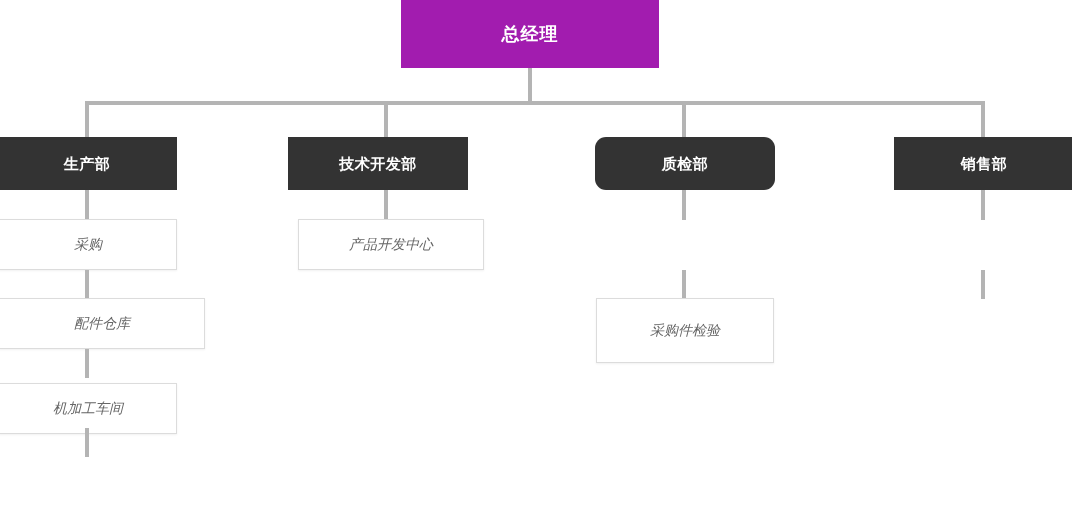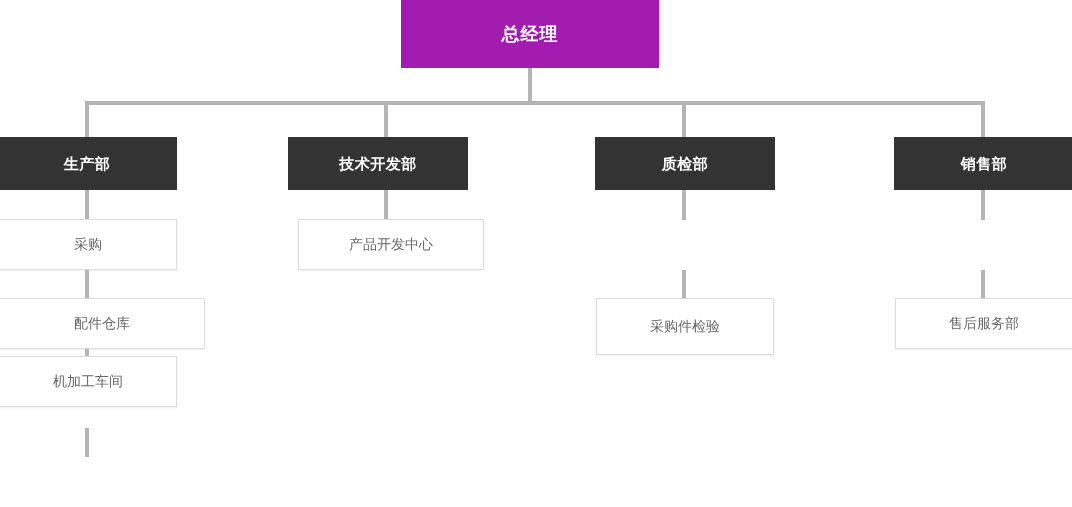--- a/index.html
+++ b/index.html
@@ -57,20 +57,21 @@
     letter-spacing: 0.5px;
   }
 
   .node-unit {
     background: #ffffff;
     color: #666666;
     font-size: 14px;
     font-weight: normal;
     border: 1px solid #dcdcdc;
     box-shadow: 0 1px 2px rgba(0,0,0,0.06);
+    font-style: italic;
   }
 </style>
 </head>
 <body>
 
 <div id="chart-canvas">
 
   <div class="node node-root" style="left:401px; top:0px; width:258px; height:68px;">
     <span>总经理</span>
   </div>
@@ -85,57 +86,54 @@
   <div class="conn-v" style="left:981px; top:101px; height:36px;"></div>
 
   <div class="node node-dept" style="left:-3px; top:137px; width:180px; height:53px;">
     <span>生产部</span>
   </div>
 
   <div class="node node-dept" style="left:288px; top:137px; width:180px; height:53px;">
     <span>技术开发部</span>
   </div>
 
-  <div class="node node-dept" style="left:595px; top:137px; width:180px; height:53px;">
+  <div class="node node-dept" style="left:595px; top:137px; width:180px; height:53px;border-radius:11px;">
     <span>质检部</span>
   </div>
 
   <div class="node node-dept" style="left:894px; top:137px; width:180px; height:53px;">
     <span>销售部</span>
   </div>
 
   <div class="conn-v" style="left:85px; top:190px; height:30px;"></div>
   <div class="node node-unit" style="left:-1px; top:219px; width:178px; height:51px;">
     <span>采购</span>
   </div>
 
   <div class="conn-v" style="left:85px; top:270px; height:29px;"></div>
   <div class="node node-unit" style="left:-1px; top:298px; width:206px; height:51px;">
     <span>配件仓库</span>
   </div>
 
   <div class="conn-v" style="left:85px; top:349px; height:29px;"></div>
-  <div class="node node-unit" style="left:-1px; top:356px; width:178px; height:51px;text-align:center;">
+  <div class="node node-unit" style="left:-1px; top:383px; width:178px; height:51px;text-align:center;">
     <span>机加工车间</span>
   </div>
 
   <div class="conn-v" style="left:85px; top:428px; height:29px;"></div>
 
   <div class="conn-v" style="left:384px; top:190px; height:30px;"></div>
   <div class="node node-unit" style="left:298px; top:219px; width:186px; height:51px;">
     <span>产品开发中心</span>
   </div>
 
   <div class="conn-v" style="left:682px; top:190px; height:30px;"></div>
 
   <div class="conn-v" style="left:682px; top:270px; height:29px;"></div>
-  <div class="node node-unit" style="left:596px; top:298px; width:178px; height:57px;">
+  <div class="node node-unit" style="left:596px; top:298px; width:178px; height:65px;">
     <span>采购件检验</span>
   </div>
 
   <div class="conn-v" style="left:981px; top:190px; height:30px;"></div>
 
   <div class="conn-v" style="left:981px; top:270px; height:29px;"></div>
-  <div class="node node-unit" style="left:895px; top:298px; width:178px; height:51px;">
-    <span>售后服务部</span>
-  </div>
 
 </div>
 
 </body></html>

